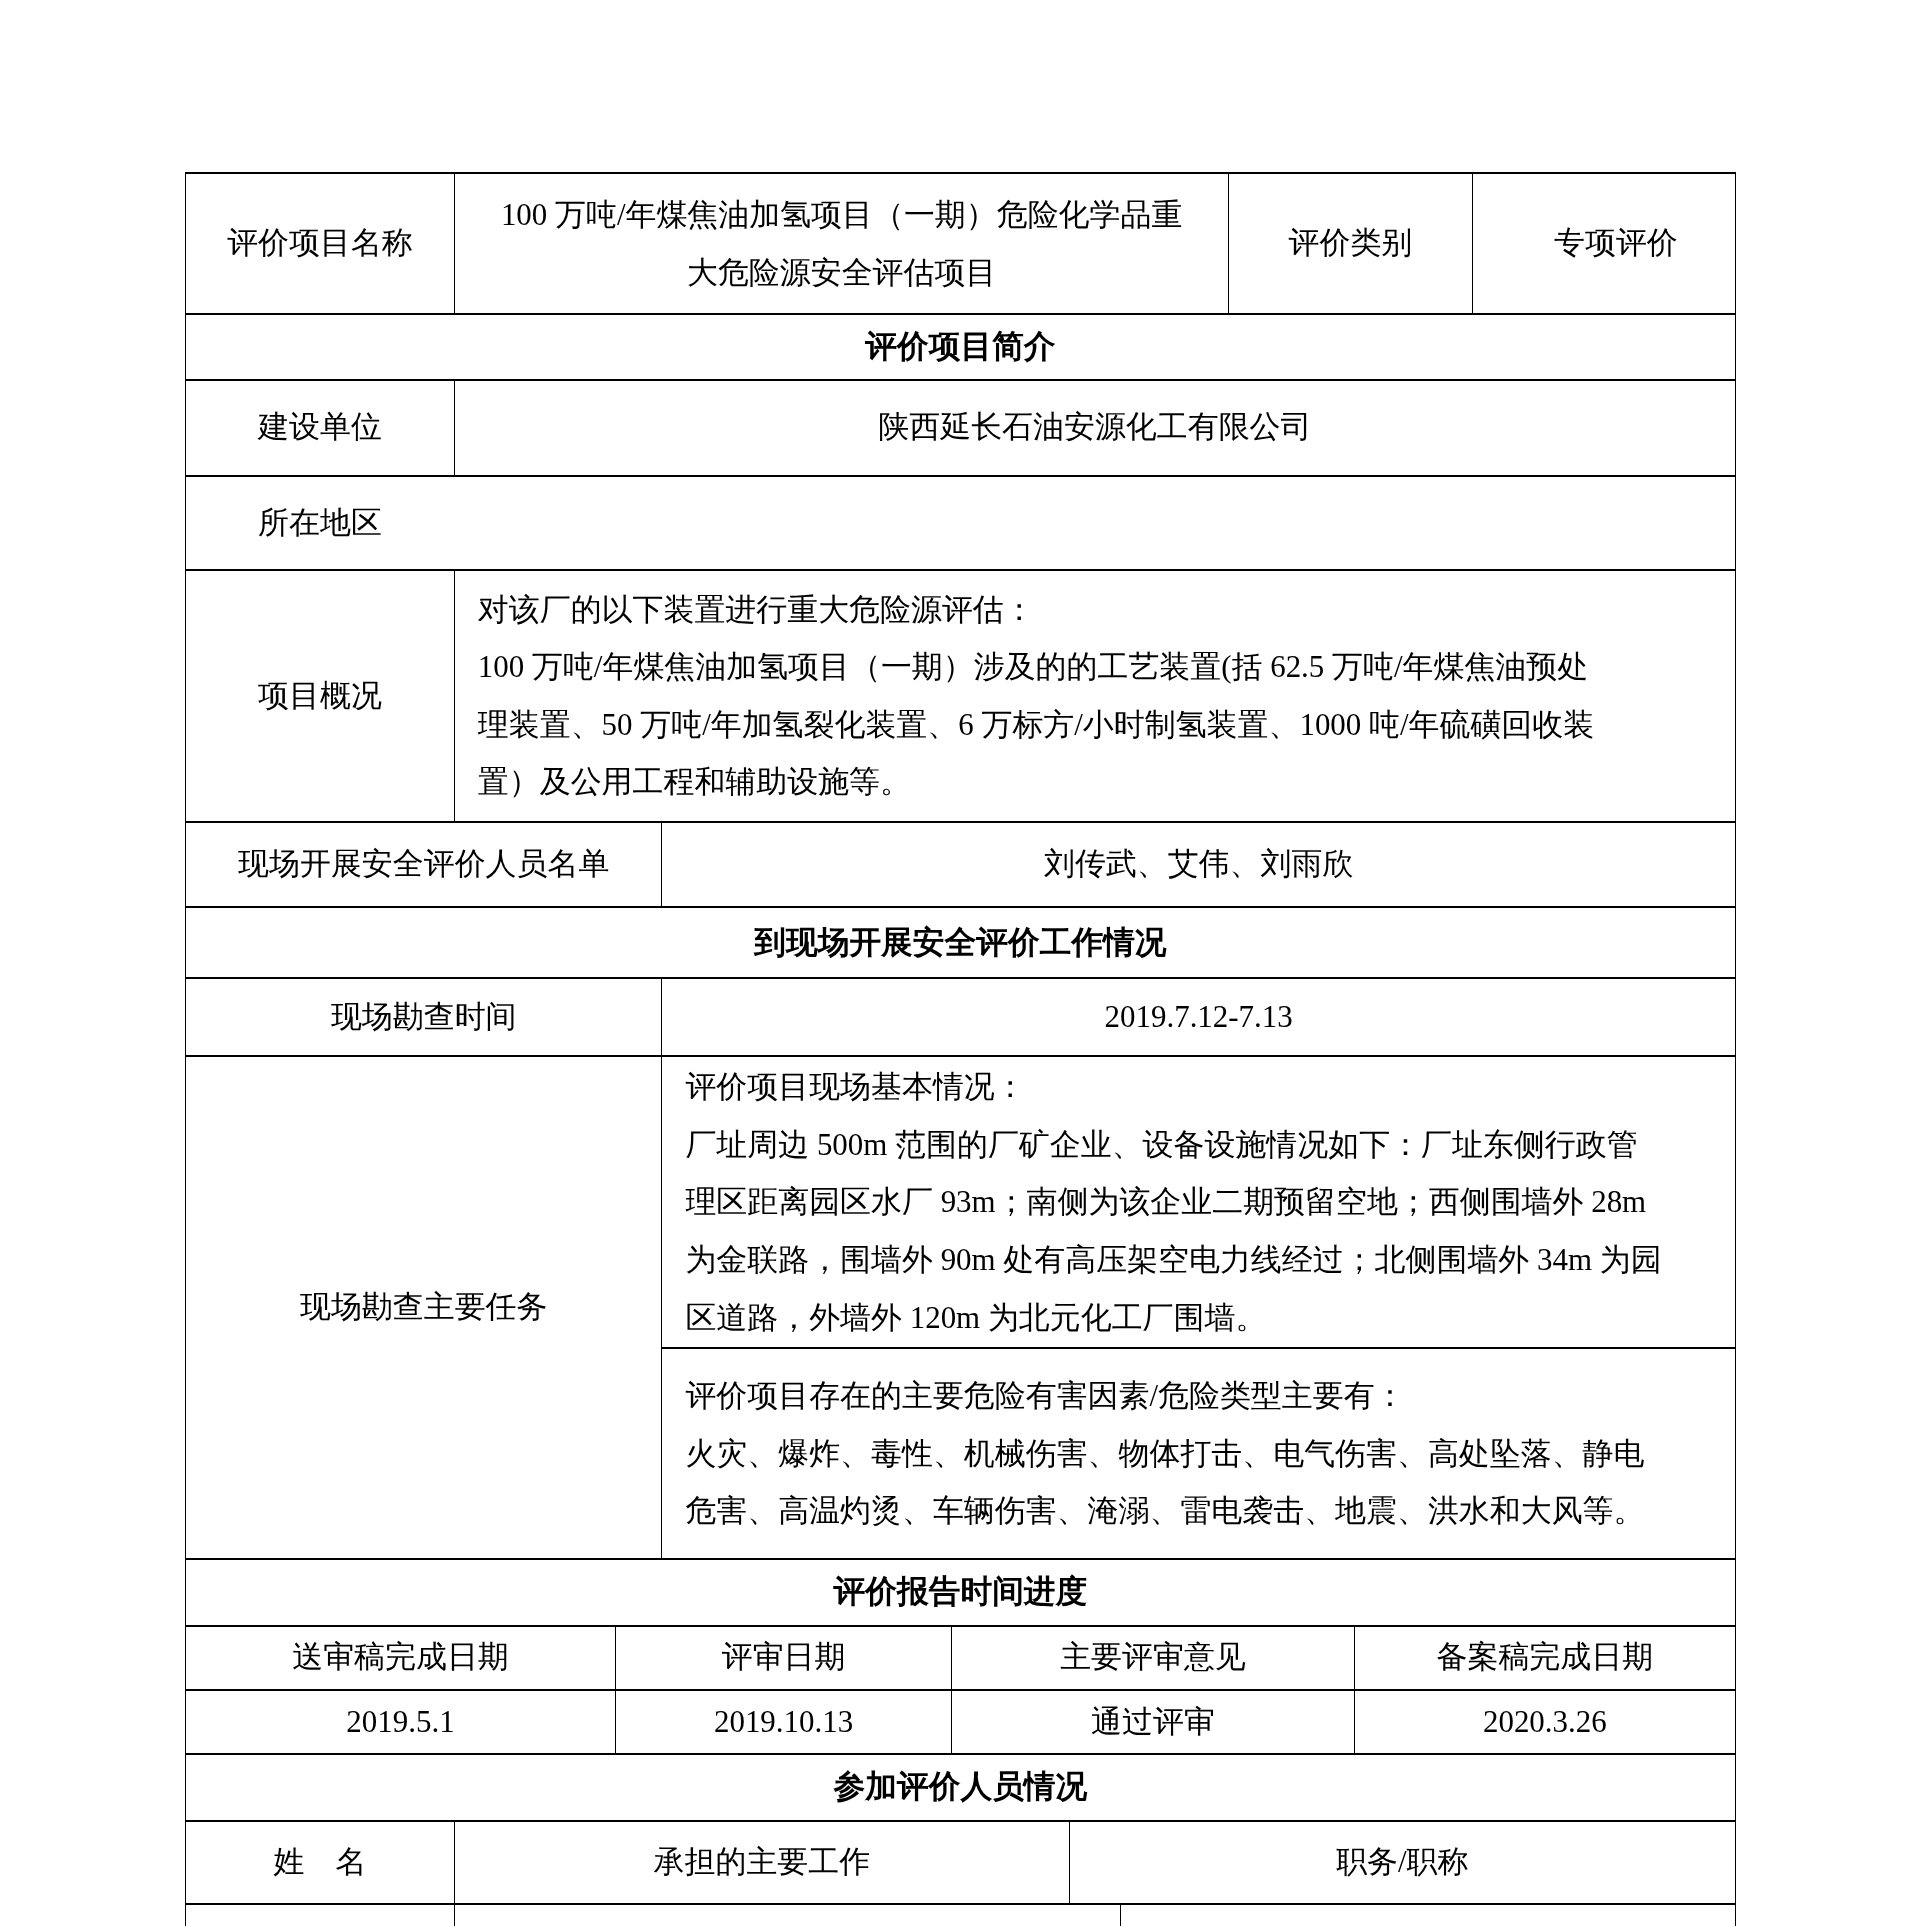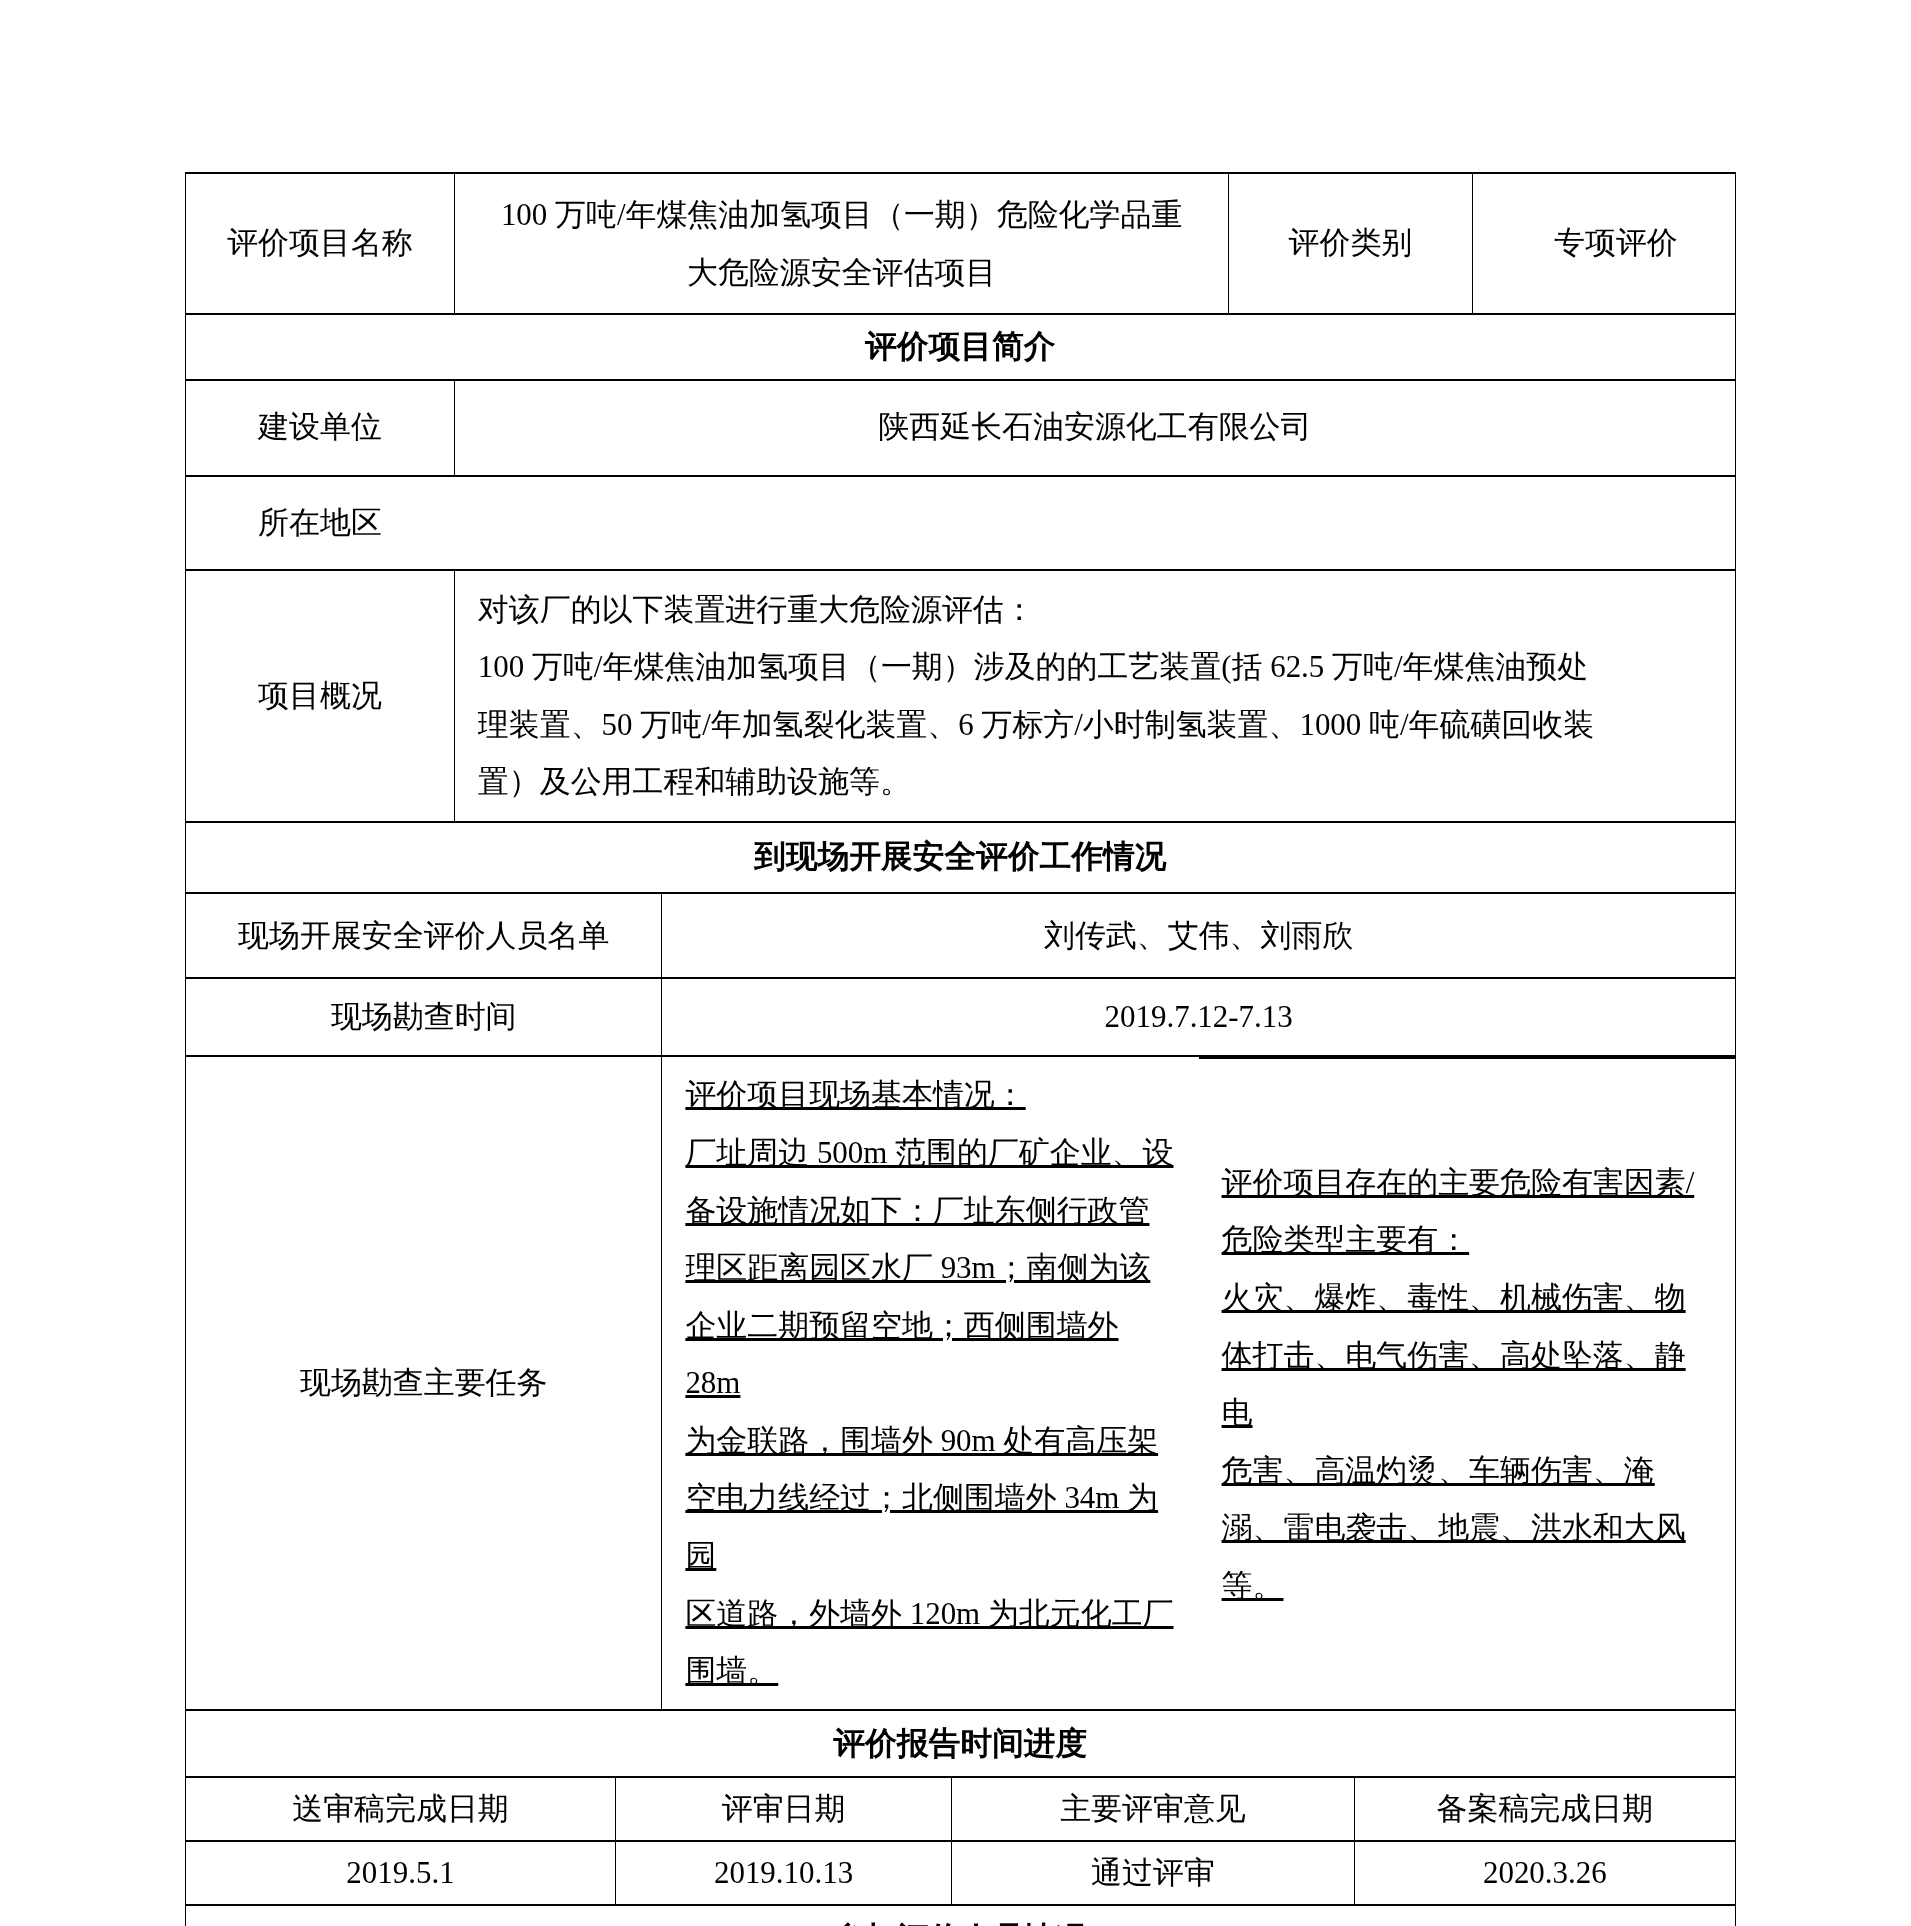--- a/index.html
+++ b/index.html
@@ -55,22 +55,21 @@
   .w-label  { width: 17.3%; }
   .w-name   { width: 50%; }
   .w-cat    { width: 15.7%; }
   .w-catv   { width: 17%; padding-left: 36px; }
   .w-label2 { width: 30.7%; }
   .s1 { width: 27.7%; } .s2 { width: 21.7%; } .s3 { width: 26%; } .s4 { width: 24.6%; }
   .p1 { width: 17.3%; } .p2 { width: 43%; }   .p3 { width: 39.7%; }
   .task-col {
     flex: 1;
     display: flex;
-    flex-direction: row;
-    text-decoration: underline;
+    flex-direction: column;
   }
   .task-col .cell { flex: 1; }
   .sub-b { border-top: 0.14vw solid #000; }
 </style>
 </head>
 <body>
 
 <div class="sheet">
   <div class="doc-table">
 
@@ -96,27 +95,27 @@
     </div>
 
     <div class="trow" style="min-height:11.9vw">
       <div class="cell w-label">项目概况</div>
       <div class="cell grow pre para">对该厂的以下装置进行重大危险源评估：
 100 万吨/年煤焦油加氢项目（一期）涉及的的工艺装置(括 62.5 万吨/年煤焦油预处
 理装置、50 万吨/年加氢裂化装置、6 万标方/小时制氢装置、1000 吨/年硫磺回收装
 置）及公用工程和辅助设施等。</div>
     </div>
 
-    <div class="trow" style="min-height:3.65vw">
-      <div class="cell full bold">到现场开展安全评价工作情况</div>
-    </div>
-
     <div class="trow" style="min-height:4.35vw">
       <div class="cell w-label2">现场开展安全评价人员名单</div>
       <div class="cell grow">刘传武、艾伟、刘雨欣</div>
+    </div>
+
+    <div class="trow" style="min-height:3.65vw">
+      <div class="cell full bold">到现场开展安全评价工作情况</div>
     </div>
 
     <div class="trow" style="min-height:3.95vw">
       <div class="cell w-label2">现场勘查时间</div>
       <div class="cell grow">2019.7.12-7.13</div>
     </div>
 
     <div class="trow">
       <div class="cell w-label2">现场勘查主要任务</div>
       <div class="task-col">

